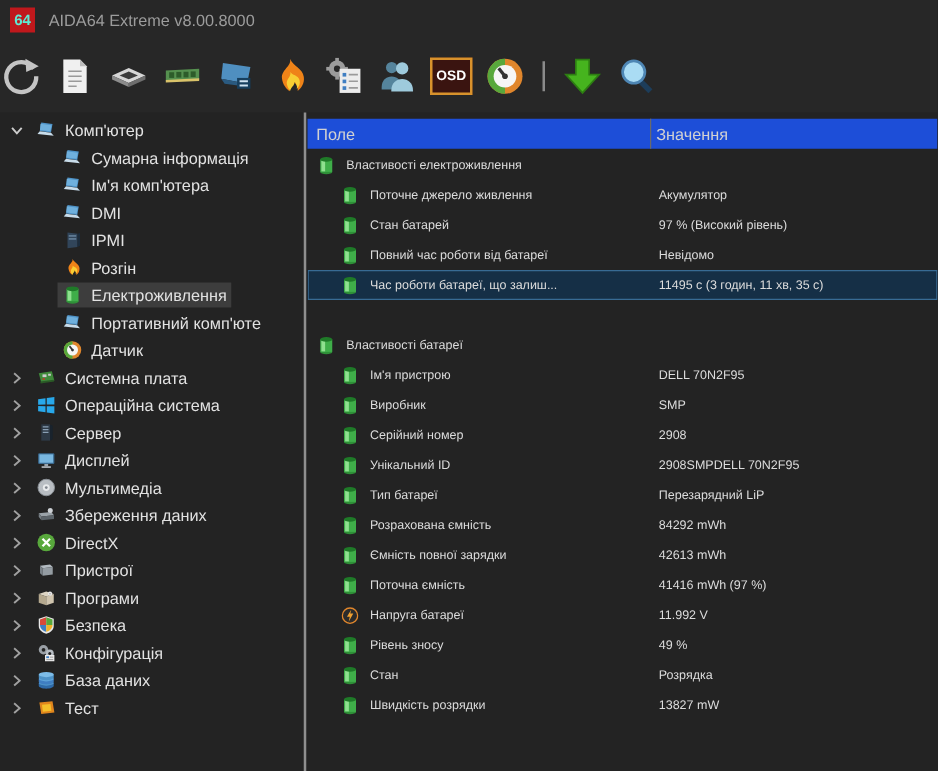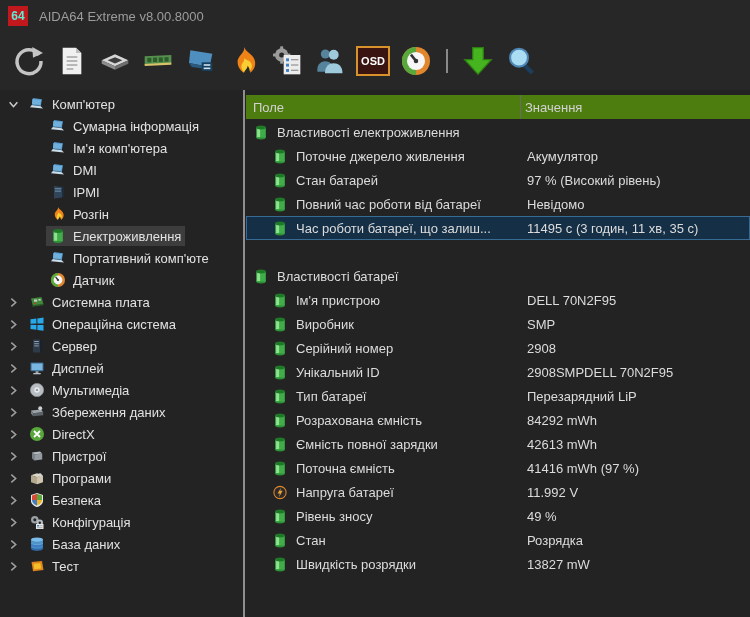--- a/index.html
+++ b/index.html
@@ -4,47 +4,47 @@
 <style>
   html,body{margin:0;padding:0;background:#272727;width:750px;height:617px;overflow:hidden;
     font-family:"Liberation Sans", sans-serif;-webkit-font-smoothing:antialiased;}
   .window{position:relative;width:750px;height:617px;background:#272727;}
   
   .titlebar{position:absolute;top:0;left:0;right:0;height:32px;display:flex;align-items:center;background:#272727;}
   .logo{width:20px;height:20px;margin-left:8px;background:#c0181c;color:#5eead4;font-weight:bold;font-size:12px;
     display:flex;align-items:center;justify-content:center;}
   .title{color:#9c9c9c;font-size:13px;margin-left:11px;}
   
-  .toolbar{position:absolute;top:32px;left:0;right:0;height:58px;display:flex;align-items:center;padding-left:12px;background:#272727;}
+  .toolbar{position:absolute;top:32px;left:0;right:0;height:58px;display:flex;align-items:center;padding-left:0;background:#272727;}
   .tb-btn{width:34px;height:34px;margin-right:9px;display:flex;align-items:center;justify-content:center;flex:0 0 auto;}
   .tb-btn svg{width:32px;height:32px;}
   .tb-sep{width:2px;height:24px;background:#8a8a8a;margin:0 13px 0 4px;flex:0 0 auto;}
   .osd-box{width:30px;height:26px;border:2px solid #d8922c;background:#3a1410;color:#fff;font-weight:bold;
     font-size:11px;display:flex;align-items:center;justify-content:center;letter-spacing:0;}
   
   .content{position:absolute;top:90px;left:0;right:0;bottom:0;background:#232323;}
   .vdivider{position:absolute;top:0;left:243px;width:2px;bottom:0;background:#8f8f8f;}
   
   .sidebar{position:absolute;top:3px;left:0;width:224px;bottom:0;overflow:hidden;}
   .srow{height:22px;display:flex;align-items:center;padding-left:8px;font-size:13px;color:#e2e2e2;white-space:nowrap;cursor:default;}
   .chev{width:17px;height:12px;display:flex;align-items:center;flex:0 0 auto;}
   .chev svg{width:11px;height:11px;}
   .lvl1sp{width:38px;flex:0 0 auto;}
   .inner{display:flex;align-items:center;height:20px;padding:0 4px;}
   .inner.selected{background:#3d3d3d;}
   .ticon{width:16px;height:16px;margin-right:7px;display:flex;align-items:center;justify-content:center;flex:0 0 auto;}
   .ticon svg{width:16px;height:16px;}
   
   .main{position:absolute;top:0;left:245px;right:0;bottom:0;}
-  .thead{position:absolute;top:5px;left:1px;right:0;height:24px;background:#4d7c0f;color:#d2d2d2;font-size:13px;}
+  .thead{position:absolute;top:5px;left:1px;right:0;height:24px;background:#1d4ed8;color:#d2d2d2;font-size:13px;}
   .col-field{position:absolute;left:7px;top:0;height:100%;display:flex;align-items:center;}
   .col-value{position:absolute;left:274px;right:0;top:0;height:100%;display:flex;align-items:center;
     border-left:1px solid #6a6a6a;padding-left:4px;text-align:center;}
   .rows{position:absolute;top:30px;left:1px;right:0;}
-  .trow{height:24px;position:relative;display:flex;align-items:center;font-size:13px;color:#dcdcdc;cursor:default;}
+  .trow{height:24px;position:relative;display:flex;align-items:center;font-size:10px;color:#dcdcdc;cursor:default;}
   .trow .ricon{width:14px;height:17px;display:flex;align-items:center;justify-content:center;flex:0 0 auto;}
   .trow .ricon svg{width:14px;height:17px;}
   .trow.section .ricon{margin-left:8px;}
   .trow.item .ricon{margin-left:27px;}
   .trow .field{margin-left:9px;white-space:nowrap;}
   .trow .value{position:absolute;left:281px;white-space:nowrap;}
   .trow.selected{background:#152f46;box-shadow:inset 0 0 0 1px #386b94;}
   .spacer{height:24px;}
 </style>
 </head>

